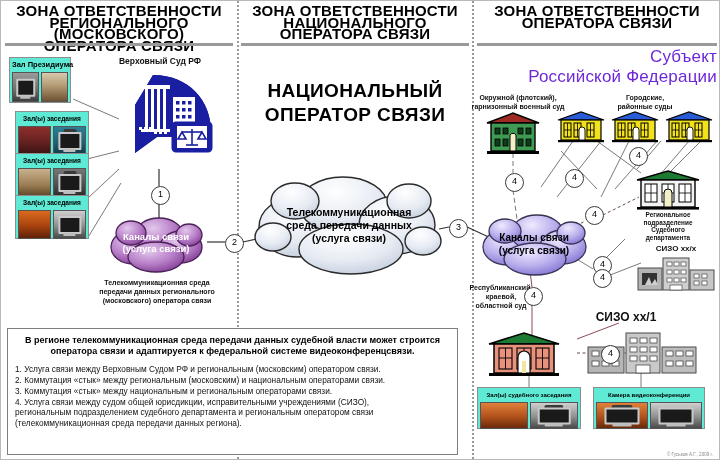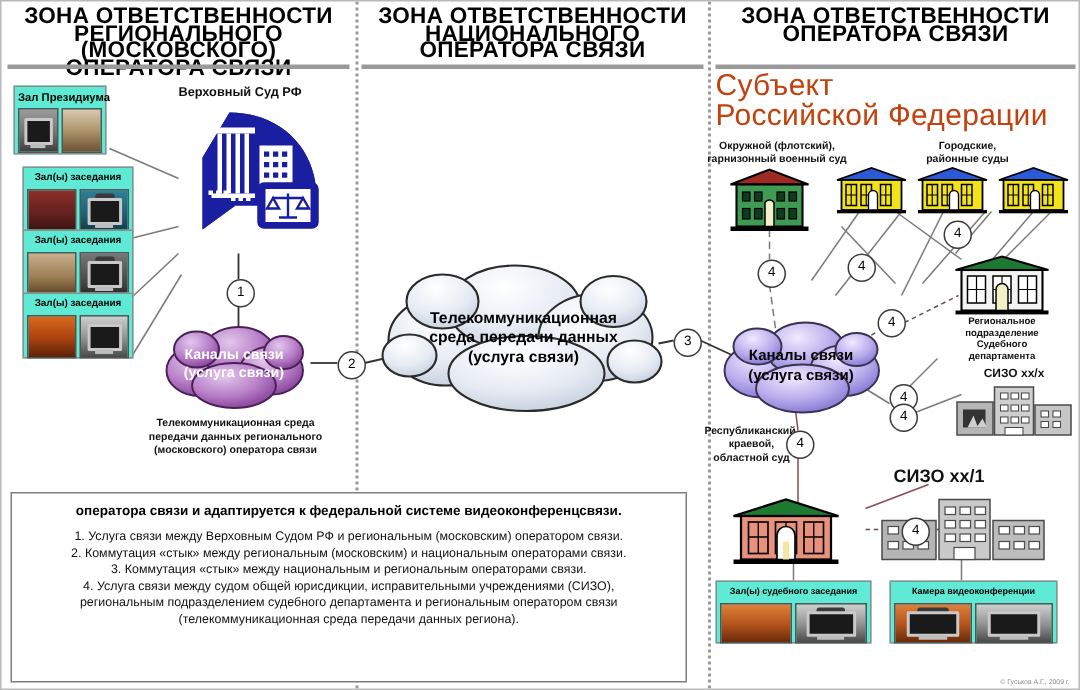--- a/index.html
+++ b/index.html
@@ -20,22 +20,22 @@
     position:absolute;top:0;bottom:0;width:0;
     border-left:2px dotted #9a9a9a;
   }
   
   .center-title{
     position:absolute;text-align:center;font-weight:bold;
     font-size:19px;line-height:24px;color:#000;letter-spacing:.4px;
   }
   
   .subject-title{
-    position:absolute;text-align:left;font-size:20px;line-height:20px;
-    color:#c2410c;letter-spacing:.2px;
+    position:absolute;text-align:right;font-size:17px;line-height:20px;
+    color:#6d28d9;letter-spacing:.2px;
   }
   
   .cap{position:absolute;text-align:center;font-size:7.5px;line-height:9px;
        font-weight:bold;color:#111;}
   .cap-n{position:absolute;text-align:center;font-size:7.5px;line-height:9px;
        color:#111;font-weight:bold;}
   
   .photobox{
     position:absolute;background:#5eead4;border:1px solid #8d8d8d;
     box-sizing:border-box;padding:2px;
@@ -80,21 +80,21 @@
   
   .legend{
     position:absolute;left:6px;top:327px;width:451px;height:127px;
     background:#fff;border:1px solid #7e7e7e;box-sizing:border-box;
     padding:6px 7px 4px 7px;
   }
   .legend .hl{
     font-size:9px;line-height:11.4px;font-weight:bold;text-align:center;
     color:#000;margin-bottom:6px;
   }
-  .legend ol{margin:0;padding:0;list-style:none;text-align:center;}
+  .legend ol{margin:0;padding:0;list-style:none;}
   .legend li{font-size:8.3px;line-height:10.9px;color:#111;}
   .copy{position:absolute;right:6px;bottom:2px;font-size:4.6px;color:#8a8a8a;}
   
   .bld{position:absolute;}
   svg{display:block;}
   .line{stroke:#7a7a7a;stroke-width:1;fill:none;}
   .line-d{stroke:#6b4a4a;stroke-width:1;fill:none;stroke-dasharray:3 2.5;}
   .line-dk{stroke:#333;stroke-width:1.2;fill:none;}
   .line-pink{stroke:#8d4a55;stroke-width:1;fill:none;}
 </style>
@@ -283,20 +283,24 @@
   <div class="cloud-label" style="left:100px;top:230px;width:110px;font-size:9.5px;line-height:12px;color:#fff;">
     <div>Каналы связи</div>
     <div>(услуга связи)</div>
   </div>
   <div class="cap" style="left:80px;top:277px;width:152px;font-size:7px;line-height:9px;">
     <div>Телекоммуникационная среда</div>
     <div>передачи данных регионального</div>
     <div>(московского) оператора связи</div>
   </div>
 
+  <div class="center-title" style="left:240px;top:78px;width:228px;">
+    <div>НАЦИОНАЛЬНЫЙ</div>
+    <div>ОПЕРАТОР СВЯЗИ</div>
+  </div>
 
   <svg class="abs" style="left:250px;top:170px;" width="196" height="108" viewBox="0 0 196 108">
     <defs>
       <radialGradient id="gb" cx="42%" cy="26%" r="80%">
         <stop offset="0%" stop-color="#ffffff"></stop>
         <stop offset="60%" stop-color="#e6ebf3"></stop>
         <stop offset="100%" stop-color="#c3cddd"></stop>
       </radialGradient>
     </defs>
     <g fill="url(#gb)" stroke="#2a2a2a" stroke-width="1.4">
@@ -574,20 +578,21 @@
   <div class="ncircle" style="left:564px;top:168px;">4</div>
   <div class="ncircle" style="left:628px;top:146px;">4</div>
   <div class="ncircle" style="left:584px;top:205px;">4</div>
   <div class="ncircle" style="left:592px;top:255px;">4</div>
   <div class="ncircle" style="left:523px;top:286px;">4</div>
   <div class="ncircle" style="left:592px;top:268px;">4</div>
   <div class="ncircle" style="left:600px;top:344px;">4</div>
 
   <div class="legend">
     <div class="hl">
+      <div>В регионе телекоммуникационная среда передачи данных судебной власти может строится</div>
       <div>оператора связи и адаптируется к федеральной системе видеоконференцсвязи.</div>
     </div>
     <ol>
       <li>1. Услуга связи между Верховным Судом РФ и региональным (московским) оператором связи.</li>
       <li>2. Коммутация «стык» между региональным (московским) и национальным операторами связи.</li>
       <li>3. Коммутация «стык» между национальным и региональным операторами связи.</li>
       <li>4. Услуга связи между судом общей юрисдикции, исправительными учреждениями (СИЗО),</li>
       <li>региональным подразделением судебного департамента и региональным оператором связи</li>
       <li>(телекоммуникационная среда передачи данных региона).</li>
     </ol>

